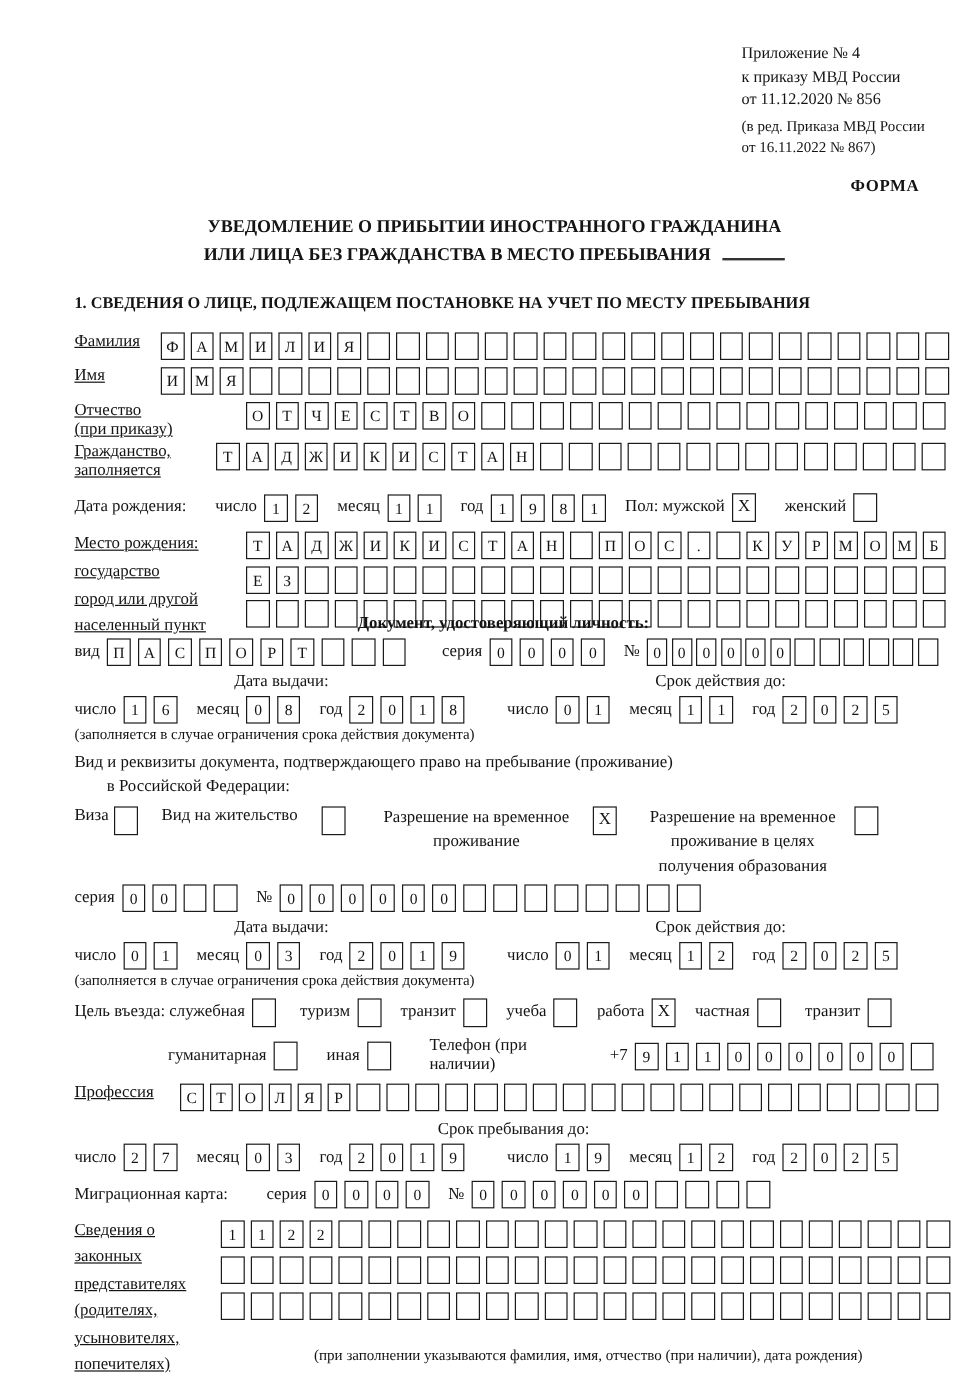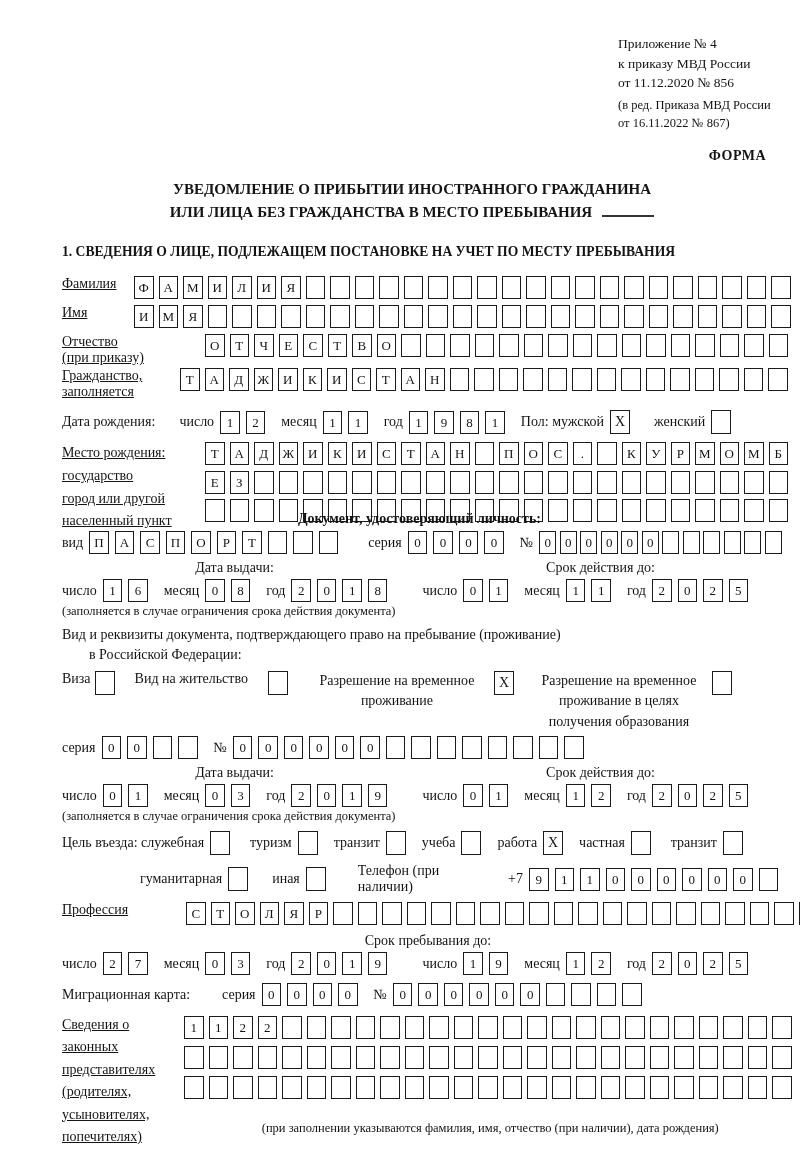--- a/index.html
+++ b/index.html
@@ -547,21 +547,21 @@
         <span class="cbox">0</span>
         <span class="cbox">0</span>
         <span class="cbox">0</span>
         <span class="cbox">0</span>
         <span class="cbox">0</span>
         <span class="cbox">0</span>
         <span class="cbox"></span>
       </span>
   </div>
 
-  <div class="row" style="margin-top:7px;gap:36px;">
+  <div class="row" style="margin-top:7px;">
     <span class="lbl" style="width:88px;">Профессия</span>
     <span class="boxrow">
         <span class="cbox">С</span>
         <span class="cbox">Т</span>
         <span class="cbox">О</span>
         <span class="cbox">Л</span>
         <span class="cbox">Я</span>
         <span class="cbox">Р</span>
         <span class="cbox"></span>
         <span class="cbox"></span>

